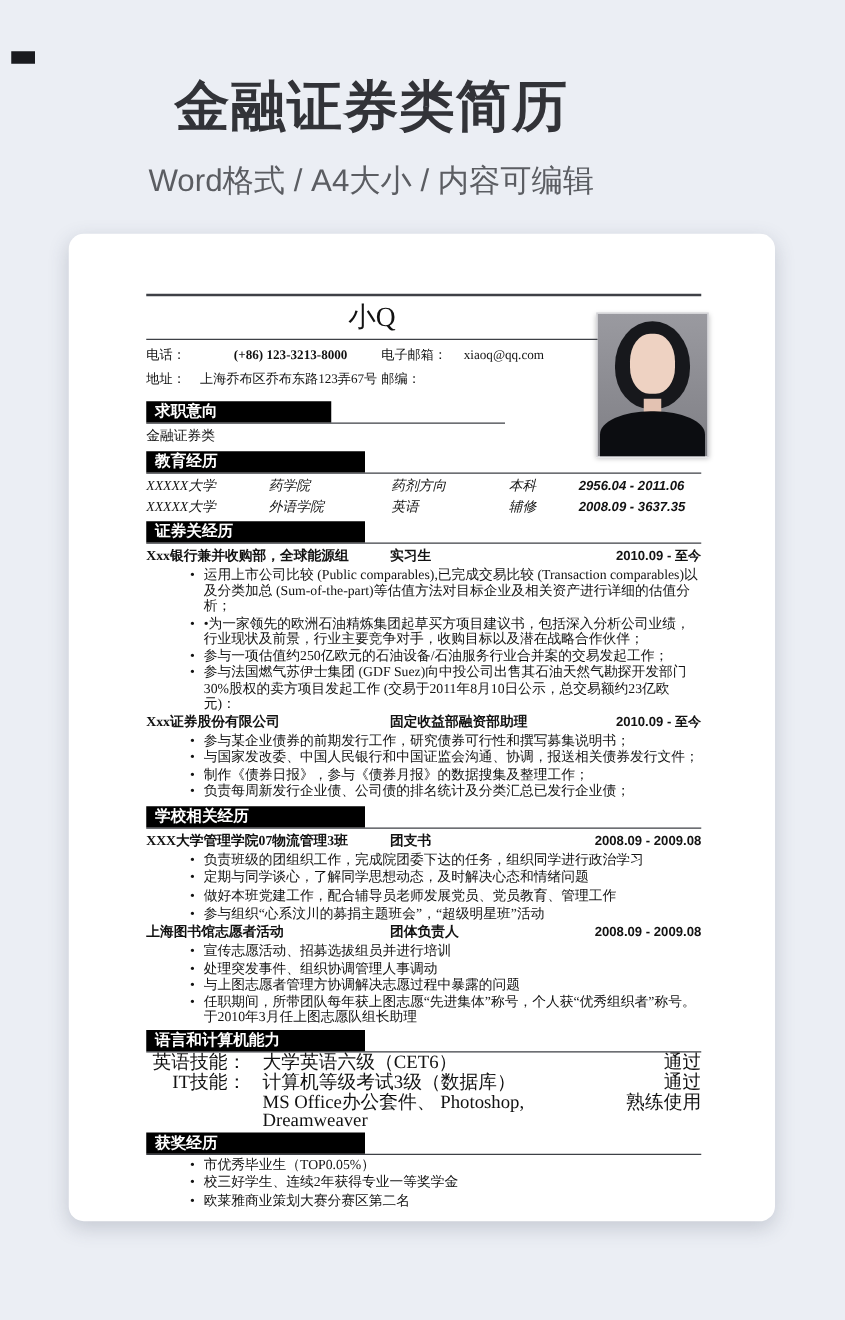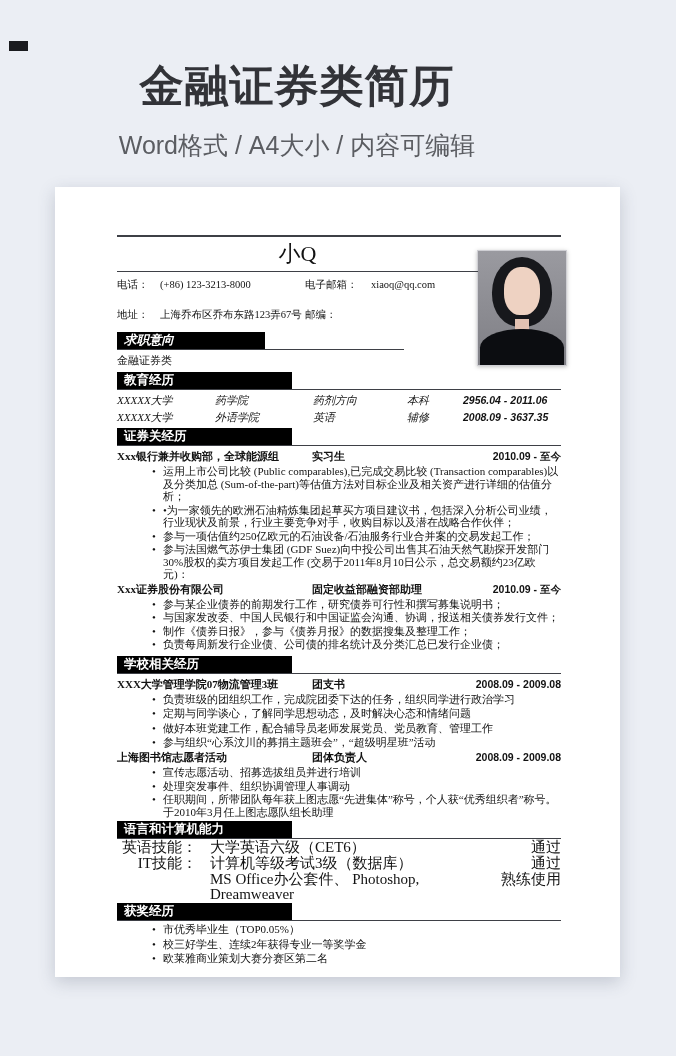--- a/index.html
+++ b/index.html
@@ -3,34 +3,34 @@
 <meta charset="utf-8">
 <style>
   html,body{margin:0;padding:0;}
   body{width:676px;height:1056px;background:#ebeef4;position:relative;overflow:hidden;
        font-family:"Liberation Sans",sans-serif;}
   .corner-mark{position:absolute;left:9px;top:41px;width:19px;height:10px;background:#1a1b1f;}
   .masthead{position:absolute;left:0;top:62px;width:594px;text-align:center;}
   .masthead h1{margin:0;font-size:44px;line-height:48px;font-weight:700;color:#323338;letter-spacing:1px;}
   .masthead .sub{margin-top:21px;font-size:25px;line-height:28px;color:#5b5d62;}
   .page{position:absolute;left:55px;top:187px;width:565px;height:790px;background:#fff;
-        box-shadow:0 5px 16px rgba(60,70,90,.22);}
+        box-shadow:0 5px 16px rgba(60,70,90,.22);border-radius:12px;}
   .content{position:absolute;left:62px;top:0;width:444px;color:#121212;
            font-family:"Liberation Serif",serif;}
   
   .name-block{margin-top:48px;width:444px;border-top:2.5px solid #3e4046;}
   .name{width:361px;text-align:center;font-size:22px;line-height:34px;font-weight:400;
         border-bottom:1.5px solid #3e4046;}
   
   .contact{margin-top:5px;width:368px;display:grid;grid-template-columns:43px 145px 66px 1fr;
-           row-gap:14px;font-size:10.5px;line-height:16px;white-space:nowrap;}
-  .bold{font-weight:400;}
+           row-gap:3px;font-size:10.5px;line-height:16px;white-space:nowrap;}
+  .bold{font-weight:700;text-align:center;}
   
   .bar-row{border-bottom:1.5px solid #3e4046;}
-  .bar-row.short{width:287px;font-style:italic;}
+  .bar-row.short{width:287px;}
   .bar-row.full{width:444px;}
   .bar{display:block;background:#000;color:#fff;font-family:"Liberation Sans",sans-serif;
        font-weight:700;font-size:12.5px;height:17px;line-height:17px;padding-left:7px;}
   .bar.obj{width:141px;}
   .bar.std{width:168px;}
   .mt9{margin-top:9px;} .mt5{margin-top:5px;} .mt3{margin-top:3px;} .mt1{margin-top:1px;}
   .obj-value{margin-top:4px;font-size:11px;line-height:13px;}
   
   .edu-table{margin-top:3px;font-size:11px;font-style:italic;}
   .edu-row{display:grid;grid-template-columns:98px 98px 94px 56px 1fr;line-height:15px;margin-bottom:2px;}
@@ -167,20 +167,21 @@
     </ul>
 
     <div class="job-head mt2">
       <span class="org">上海图书馆志愿者活动</span>
       <span class="role">团体负责人</span>
       <span class="period">2008.09 - 2009.08</span>
     </div>
     <ul class="bullets">
       <li>宣传志愿活动、招募选拔组员并进行培训</li>
       <li>处理突发事件、组织协调管理人事调动</li>
+      <li>与上图志愿者管理方协调解决志愿过程中暴露的问题</li>
       <li>任职期间，所带团队每年获上图志愿“先进集体”称号，个人获“优秀组织者”称号。于2010年3月任上图志愿队组长助理</li>
     </ul>
 
     <div class="bar-row full mt3">
       <div class="bar std">语言和计算机能力</div>
     </div>
     <div class="skill-row mt2">
       <span class="lbl">英语技能：</span>
         <span></span>
       <span>大学英语六级（CET6）</span>

